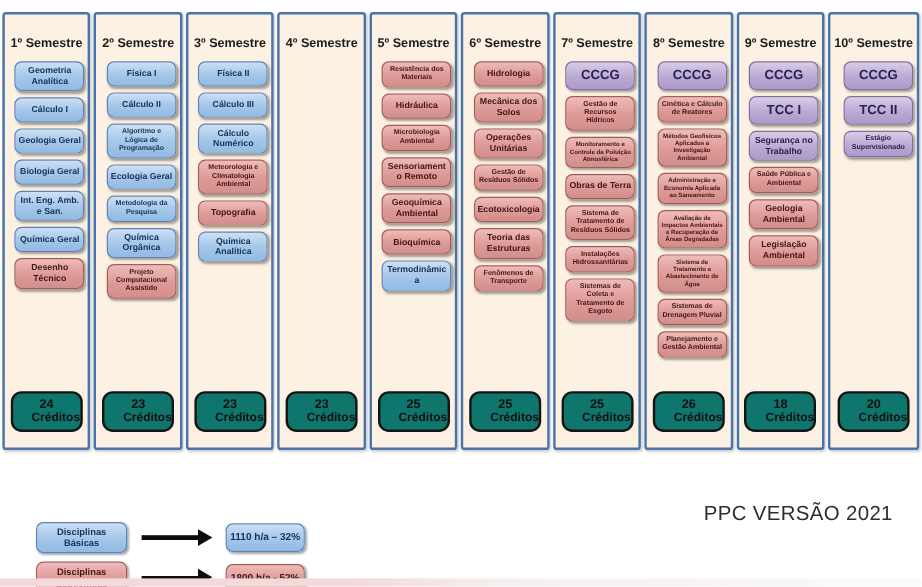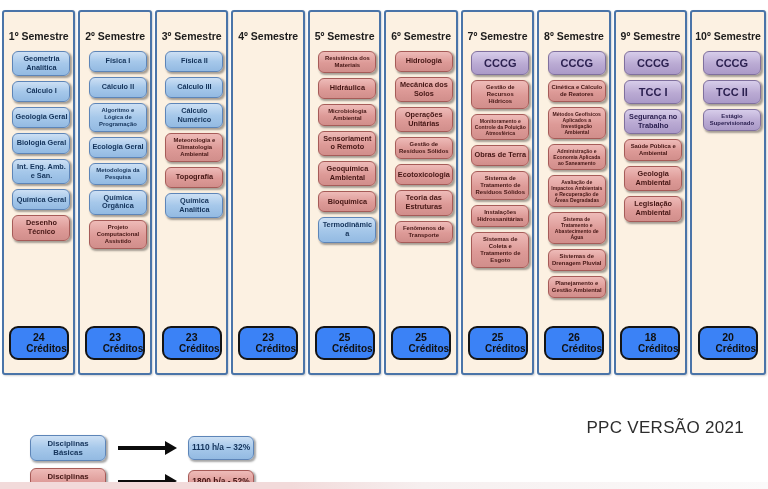--- a/index.html
+++ b/index.html
@@ -49,21 +49,21 @@
     background:linear-gradient(180deg,#eebbb8 0%,#dd9a97 55%,#d18e8b 100%);
     border-color:#a65b58; color:#441614;
   }
   .professional {
     background:linear-gradient(180deg,#d7cdea 0%,#baaad3 55%,#ab9ac8 100%);
     border-color:#80709e; color:#2b2050;
   }
 
   .credits {
     margin-top:auto; width:56px;
-    background:#3b82f6; border:2.5px solid #141414; border-radius:9px;
+    background:#0f766e; border:2.5px solid #141414; border-radius:9px;
     text-align:center; padding:3px 0 4px; font-weight:bold; color:#101010;
   }
   .credits .num { display:block; font-size:10.5px; }
   .credits .lbl { display:block; font-size:10px;text-align:right; }
 
   
   .legend {
     position:absolute; left:30px; top:393px;
     display:flex; flex-direction:column; gap:7px;margin-top:42px;
   }

